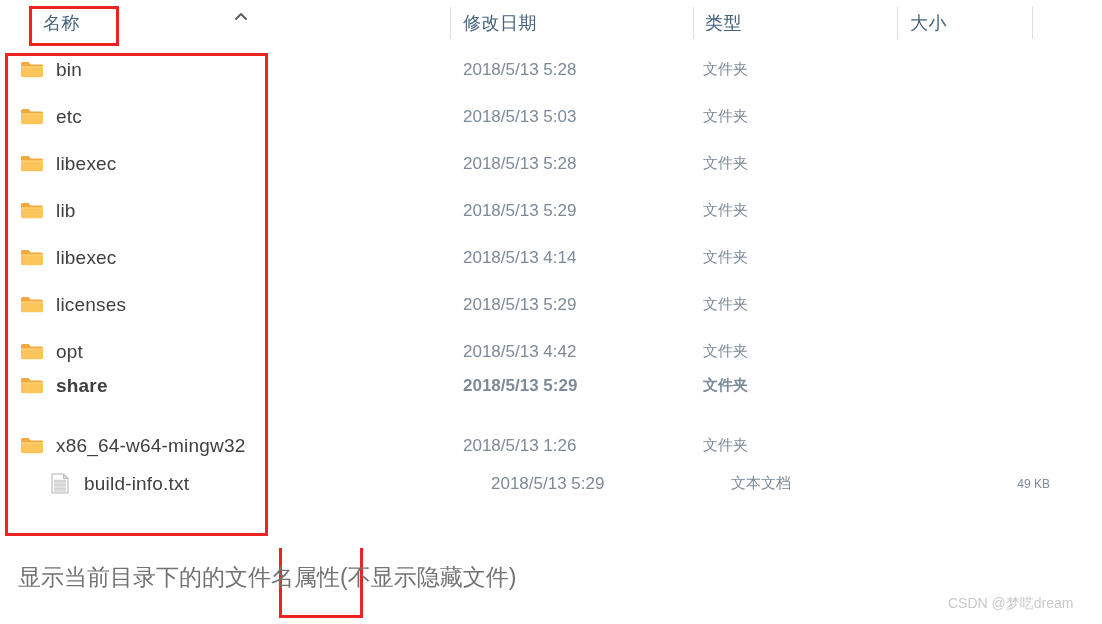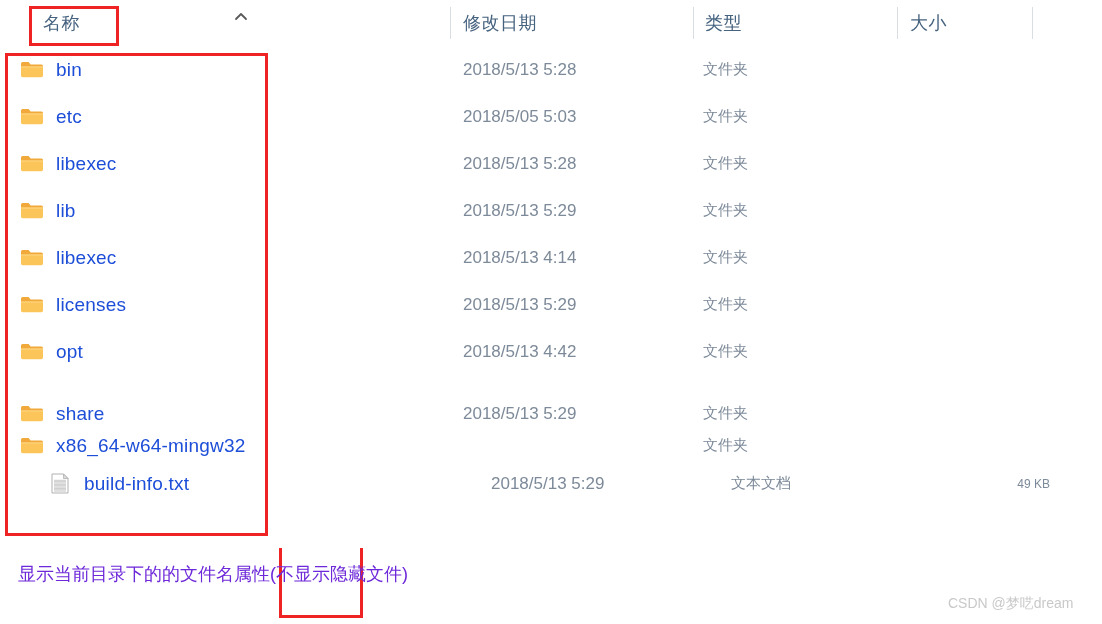--- a/index.html
+++ b/index.html
@@ -63,21 +63,21 @@
     position: absolute;
     left: 20px;
     top: 0;
     height: 47px;
     display: flex;
     align-items: center;
     gap: 12px;
   }
   .name-text {
     font-size: 19px;
-    color: #1d4ed8;
+    color: #404040;
     white-space: nowrap;
     letter-spacing: 0.2px;
   }
   .cell-date {
     position: absolute;
     left: 463px;
     top: 0;
     height: 47px;
     display: flex;
     align-items: center;
@@ -137,22 +137,22 @@
     left: 279px; top: 548px;
     width: 84px; height: 70px;
     border-top: none;
   }
 
   
   #caption {
     position: absolute;
     left: 18px;
     top: 562px;
-    font-size: 18px;
-    color: #6d28d9;
+    font-size: 23px;
+    color: #737373;
     white-space: nowrap;
     letter-spacing: 0px;
     font-family: "Liberation Sans", "DejaVu Sans", sans-serif;
   }
 
   
   #watermark {
     position: absolute;
     left: 948px;
     top: 595px;
@@ -206,21 +206,21 @@
       <div class="cell-name">
         <span style="display: flex;">
           <svg viewBox="0 0 24 21" width="24" height="21" class="icon-folder">
             <path d="M1 4.5 A1.6 1.6 0 0 1 2.6 3 H8.6 L10.6 5.4 H21.4 A1.6 1.6 0 0 1 23 7 V8.4 H1 Z" fill="#f0a93a"></path>
             <path d="M1 7.4 H23 V16.6 A1.6 1.6 0 0 1 21.4 18.2 H2.6 A1.6 1.6 0 0 1 1 16.6 Z" fill="#fbc55a"></path>
             <rect x="1" y="7.4" width="22" height="1.2" fill="#fdd57e"></rect>
           </svg>
         </span>
         <span class="name-text">etc</span>
       </div>
-      <div class="cell-date">2018/5/05 5:03</div>
+      <div class="cell-date">2018/5/13 5:03</div>
       <div class="cell-type">文件夹</div>
       <div class="cell-size"></div>
     </div>
     <div class="file-row" style="top: 94px;">
       <div class="cell-name">
         <span style="display: flex;">
           <svg viewBox="0 0 24 21" width="24" height="21" class="icon-folder">
             <path d="M1 4.5 A1.6 1.6 0 0 1 2.6 3 H8.6 L10.6 5.4 H21.4 A1.6 1.6 0 0 1 23 7 V8.4 H1 Z" fill="#f0a93a"></path>
             <path d="M1 7.4 H23 V16.6 A1.6 1.6 0 0 1 21.4 18.2 H2.6 A1.6 1.6 0 0 1 1 16.6 Z" fill="#fbc55a"></path>
             <rect x="1" y="7.4" width="22" height="1.2" fill="#fdd57e"></rect>
@@ -285,21 +285,21 @@
             <path d="M1 7.4 H23 V16.6 A1.6 1.6 0 0 1 21.4 18.2 H2.6 A1.6 1.6 0 0 1 1 16.6 Z" fill="#fbc55a"></path>
             <rect x="1" y="7.4" width="22" height="1.2" fill="#fdd57e"></rect>
           </svg>
         </span>
         <span class="name-text">opt</span>
       </div>
       <div class="cell-date">2018/5/13 4:42</div>
       <div class="cell-type">文件夹</div>
       <div class="cell-size"></div>
     </div>
-    <div class="file-row" style="top: 344px;">
+    <div class="file-row" style="top: 316px; font-weight: bold;">
       <div class="cell-name">
         <span style="display: flex;">
           <svg viewBox="0 0 24 21" width="24" height="21" class="icon-folder">
             <path d="M1 4.5 A1.6 1.6 0 0 1 2.6 3 H8.6 L10.6 5.4 H21.4 A1.6 1.6 0 0 1 23 7 V8.4 H1 Z" fill="#f0a93a"></path>
             <path d="M1 7.4 H23 V16.6 A1.6 1.6 0 0 1 21.4 18.2 H2.6 A1.6 1.6 0 0 1 1 16.6 Z" fill="#fbc55a"></path>
             <rect x="1" y="7.4" width="22" height="1.2" fill="#fdd57e"></rect>
           </svg>
         </span>
         <span class="name-text">share</span>
       </div>
@@ -311,20 +311,21 @@
       <div class="cell-name">
         <span style="display: flex;">
           <svg viewBox="0 0 24 21" width="24" height="21" class="icon-folder">
             <path d="M1 4.5 A1.6 1.6 0 0 1 2.6 3 H8.6 L10.6 5.4 H21.4 A1.6 1.6 0 0 1 23 7 V8.4 H1 Z" fill="#f0a93a"></path>
             <path d="M1 7.4 H23 V16.6 A1.6 1.6 0 0 1 21.4 18.2 H2.6 A1.6 1.6 0 0 1 1 16.6 Z" fill="#fbc55a"></path>
             <rect x="1" y="7.4" width="22" height="1.2" fill="#fdd57e"></rect>
           </svg>
         </span>
         <span class="name-text">x86_64-w64-mingw32</span>
       </div>
+      <div class="cell-date">2018/5/13 1:26</div>
       <div class="cell-type">文件夹</div>
       <div class="cell-size"></div>
     </div>
     <div class="file-row" style="top: 414px; margin-left: 28px;">
       <div class="cell-name">
         <span style="display: flex;">
           <svg viewBox="0 0 24 21" width="24" height="21" class="icon-doc">
             <path d="M4 1 H15.5 L20 5.5 V20 H4 Z" fill="#ffffff" stroke="#a8a8a8" stroke-width="0.9"></path>
             <path d="M15.5 1 L20 5.5 H15.5 Z" fill="#dcdcdc" stroke="#a8a8a8" stroke-width="0.7"></path>
             <line x1="6" x2="18" y1="7.3" y2="7.3" stroke="#b4b4b4" stroke-width="0.7"></line>

